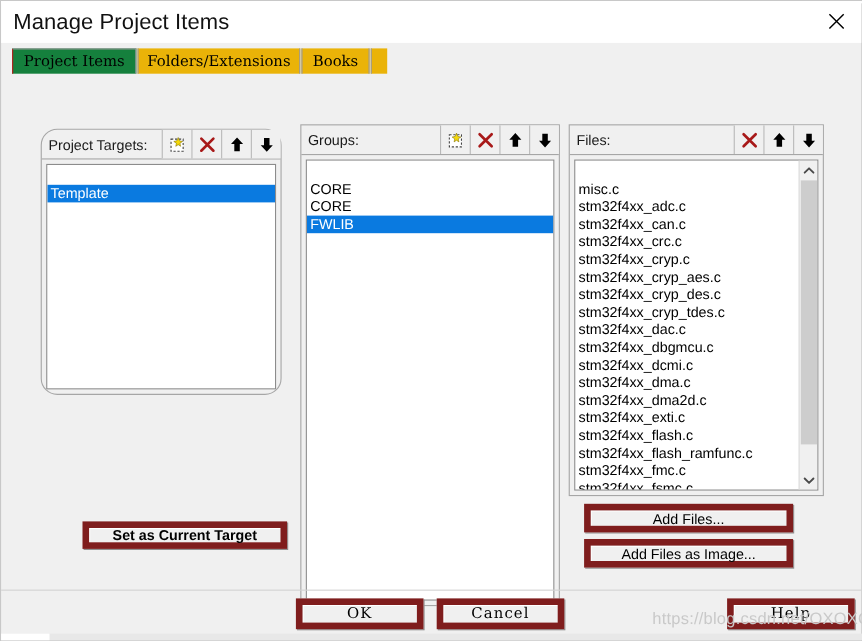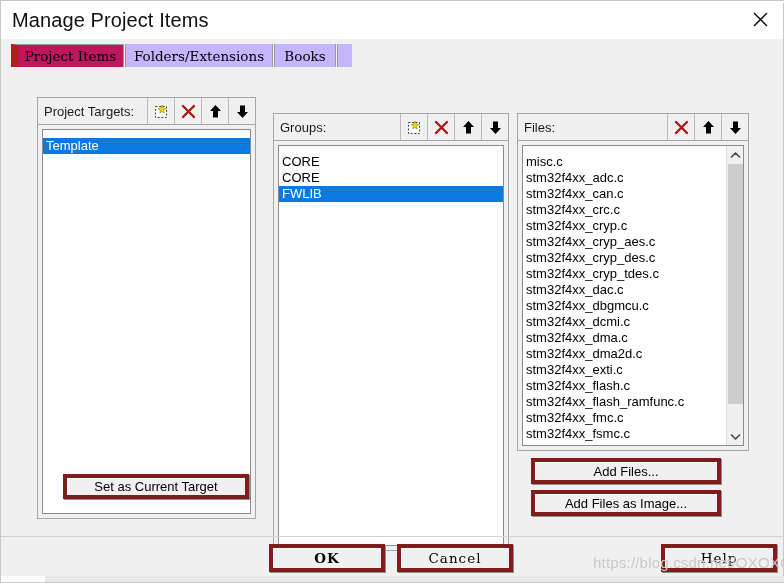--- a/index.html
+++ b/index.html
@@ -61,46 +61,46 @@
     top: 0;
     height: 23px;
     box-sizing: border-box;
     font-family: "DejaVu Serif", "Liberation Serif", serif;
     font-size: 13.5px;
     color: #000;
     display: flex;
     align-items: center;
     justify-content: center;
     padding: 0 7px;
-    background: #c4b5fd;
+    background: #eab308;
     border-left: 1px solid #9a9a9a;
     border-right: 1px solid #9a9a9a;
     white-space: nowrap;
     cursor: default;
   }
   .tab.active {
-    background: #be185d;
+    background: #15803d;
     border-top: 1px solid #9a9a9a;
-    border-left: 7px solid #b91c1c;
+    border-left: 1px solid #b91c1c;
     border-right: 1px solid #9a9a9a;
     z-index: 3;
     align-items: center;
   }
   .tab.t0 { left: 0;   width: 113px; }
   .tab.t1 { left: 114px; width: 148px; }
   .tab.t2 { left: 263px; width: 62px;  }
   .tab.t3 { left: 326px; width: 11px;  border-right: none;}
   
   .panel {
     position: absolute;
     box-sizing: border-box;
     background: #f0f0f0;
     border: 1px solid #a6a6a6;
   }
-  .panel.p-targets { left: 36px;  top: 96px; width: 219px; height: 422px; }
+  .panel.p-targets { left: 36px;  top: 116px; width: 219px; height: 242px; border-radius: 15px; }
   .panel.p-groups  { left: 272px; top: 112px; width: 236px; height: 438px; }
   .panel.p-files   { left: 516px; top: 112px; width: 232px; height: 338px; }
 
   .panel-head {
     position: absolute;
     left: 0; top: 0;
     width: 100%;
     height: 27px;
     display: flex;
     align-items: center;
@@ -141,21 +141,21 @@
     bottom: 4px;
     background: #ffffff;
     border: 1px solid #8c8c8c;
     box-sizing: border-box;
     overflow: hidden;
   }
   .list-inner {
     position: absolute;
     left: 0; top: 0; right: 0; bottom: 0;
     overflow: hidden;
-    padding-top: 8px;
+    padding-top: 18px;
   }
   .list-item {
     height: 16px;
     line-height: 16px;
     font-size: 13px;
     color: #000000;
     padding-left: 3px;
     white-space: nowrap;
     cursor: default;
   }
@@ -192,46 +192,46 @@
     width: 15px;
     height: 240px;
     background: #cdcdcd;
     cursor: pointer;
   }
   
   .btn {
     position: absolute;
     box-sizing: border-box;
     background: #f0f0f0;
-    border: 4px solid #7f1d1d;
+    border: 6px solid #7f1d1d;
     box-shadow: inset 1px 1px 0 #ffffff, 1px 1px 0 #8e8e8e;
     display: flex;
     align-items: center;
     justify-content: center;
     font-size: 13px;
     color: #000;
     cursor: pointer;
     white-space: nowrap;
   }
   .btn.mono {
     font-family: "DejaVu Serif", "Liberation Serif", serif;
     font-size: 13.5px;
     letter-spacing: 1px;
   }
-  .btn-set-target { left: 62px;  top: 473px; width: 186px; height: 25px; }
+  .btn-set-target { left: 74px;  top: 473px; width: 186px; height: 25px; font-weight: bold; }
   .btn-add-files  { left: 530px; top: 457px; width: 190px; height: 26px; }
   .btn-add-image  { left: 530px; top: 489px; width: 190px; height: 26px; }
 
   .footer-sep {
     position: absolute;
     left: 0; top: 535px;
     width: 784px; height: 1px;
     background: #d2d2d2;
   }
-  .btn-ok     { left: 268px; top: 543px; width: 116px; height: 28px; font-weight: bold; }
+  .btn-ok     { left: 268px; top: 543px; width: 116px; height: 28px; }
   .btn-cancel { left: 396px; top: 543px; width: 116px; height: 28px; }
   .btn-help   { left: 660px; top: 543px; width: 116px; height: 28px; }
 
   .watermark {
     position: absolute;
     left: 592px; top: 553px;
     font-size: 15px;
     color: #c9c9c9;
     letter-spacing: 0.2px;
     white-space: nowrap;

